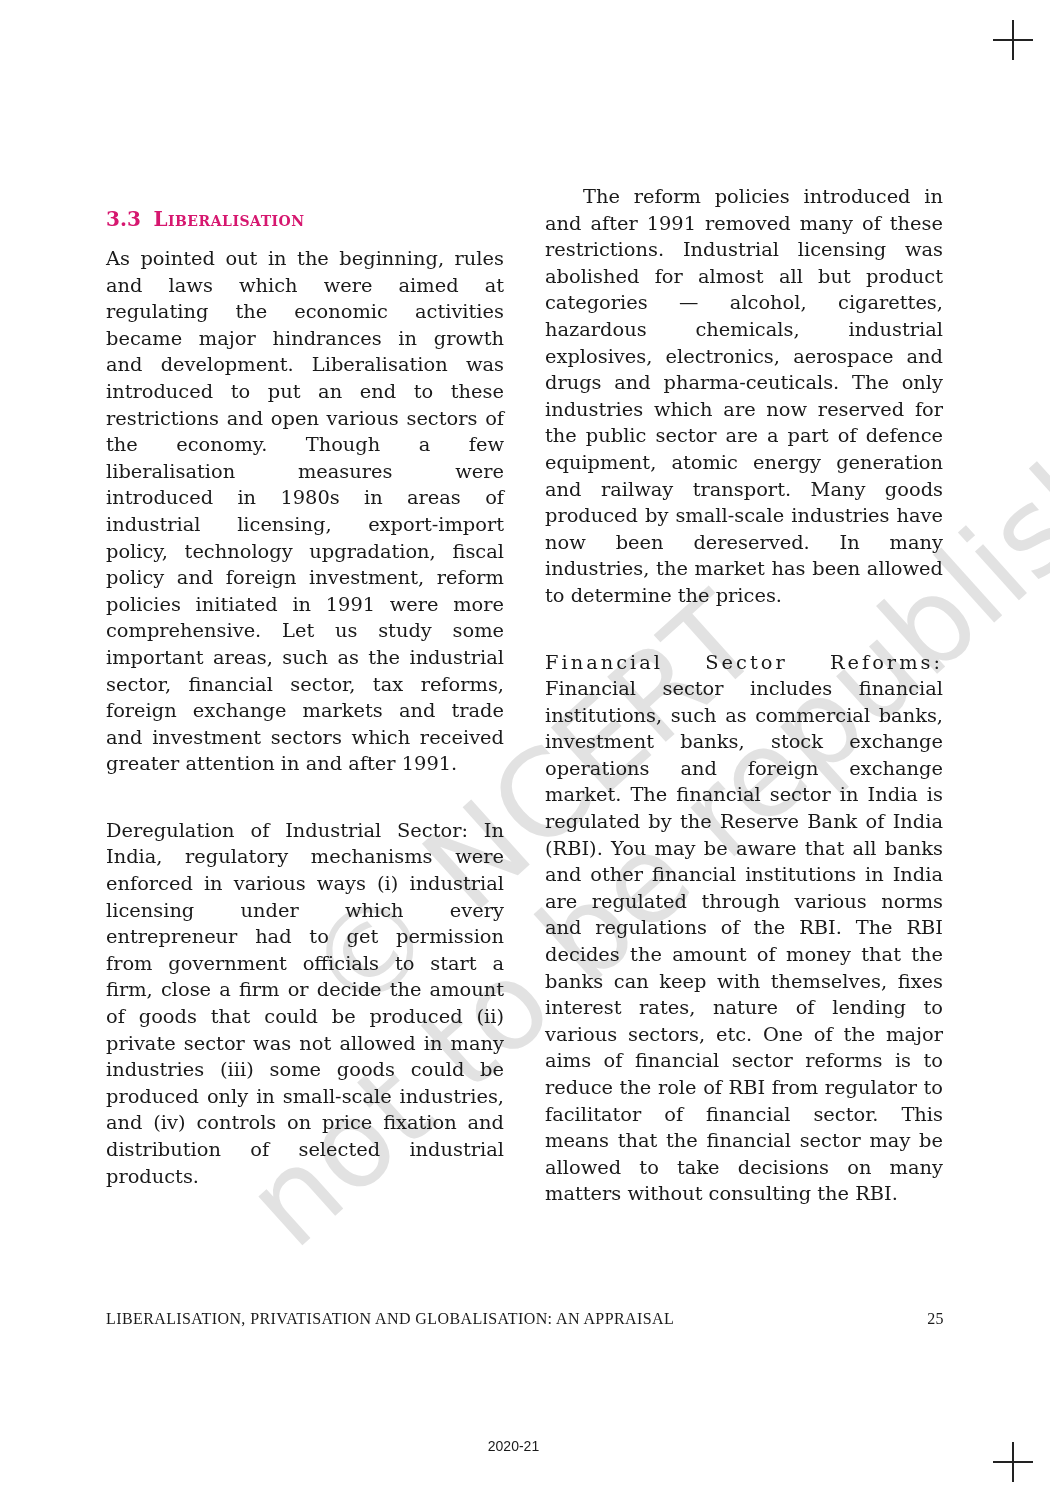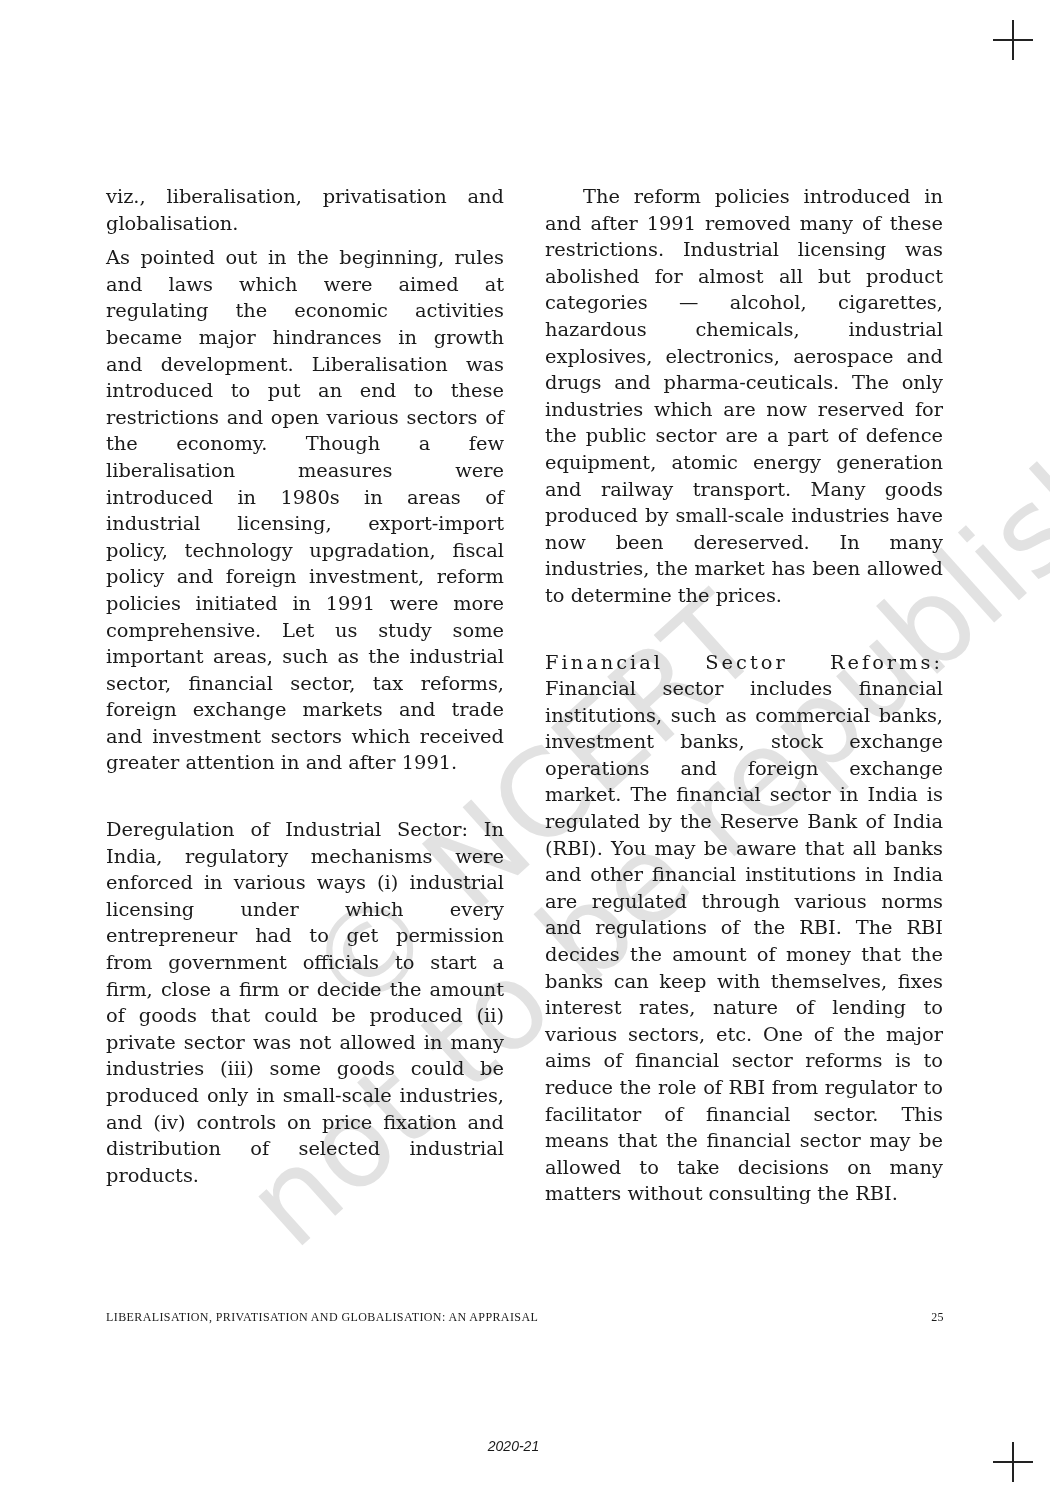--- a/index.html
+++ b/index.html
@@ -27,38 +27,41 @@
   .col p + p { margin-top: 40px; }
   .indent { text-indent: 38px; }
   b { font-weight: normal; }
   .sec-head { margin: 22px 0 14px 0; color: #d6176f; font-family: "DejaVu Serif", serif; font-weight: bold;
               font-size: 19px; line-height: 26px; }
   .sec-head .num { font-size: 20px; margin-right: 6px; }
   .sec-head .title { font-variant: small-caps; font-size: 20px; letter-spacing: 0.5px; }
   .spaced { letter-spacing: 3px; }
 
   .footer { position: absolute; top: 1310px; left: 106px; width: 838px; font-family: "Liberation Serif", serif;
-            font-size: 12px; letter-spacing: 0.4px; display: flex; justify-content: space-between; }
+            font-size: 16px; letter-spacing: 0.4px; display: flex; justify-content: space-between; }
   .edition { position: absolute; top: 1438px; left: 0; width: 1027px; text-align: center;
-             font-family: "Liberation Sans", sans-serif; font-size: 14px; font-style: italic; }
+             font-family: "Liberation Sans", sans-serif; font-size: 14px; }
 </style>
 </head>
 <body>
 
 <div class="crop top"></div>
 <div class="crop bot"></div>
 
 <div class="watermark">
   <span class="wm1">© NCERT</span>
   <span class="wm2">not to be republished</span>
 </div>
 
 <div class="col left">
-  <p>viz., liberalisation, privatisation and globalisation.</p>
 
+  <div class="sec-head">
+    <span class="num">3.3</span>
+    <span class="title">Liberalisation</span>
+  </div>
 
   <p style="margin-top:8px">
     <span>As pointed out in the beginning, rules and laws which were aimed at regulating the economic activities became major hindrances in growth and development. Liberalisation was introduced to put an end to these restrictions and open various sectors of the economy. Though a few liberalisation measures were introduced in 1980s in areas of industrial licensing, </span><b>export-import policy</b><span>, technology upgradation, </span><b>fiscal policy</b><span> and foreign investment, reform policies initiated in 1991 were more comprehensive. Let us study some important areas, such as the industrial sector, financial sector, tax reforms, </span><b>foreign exchange markets</b><span> and trade and investment sectors which received greater attention in and after 1991.</span>
   </p>
 
   <p>
     <b>Deregulation of Industrial Sector:</b><span> In India, regulatory mechanisms were enforced in various ways (i) industrial licensing under which every entrepreneur had to get permission from government officials to start a firm, close a firm or decide the amount of goods that could be produced (ii) private sector was not allowed in many industries (iii) some goods could be produced only in small-scale industries, and (iv) controls on price fixation and distribution of selected industrial products.</span>
   </p>
 </div>
 

